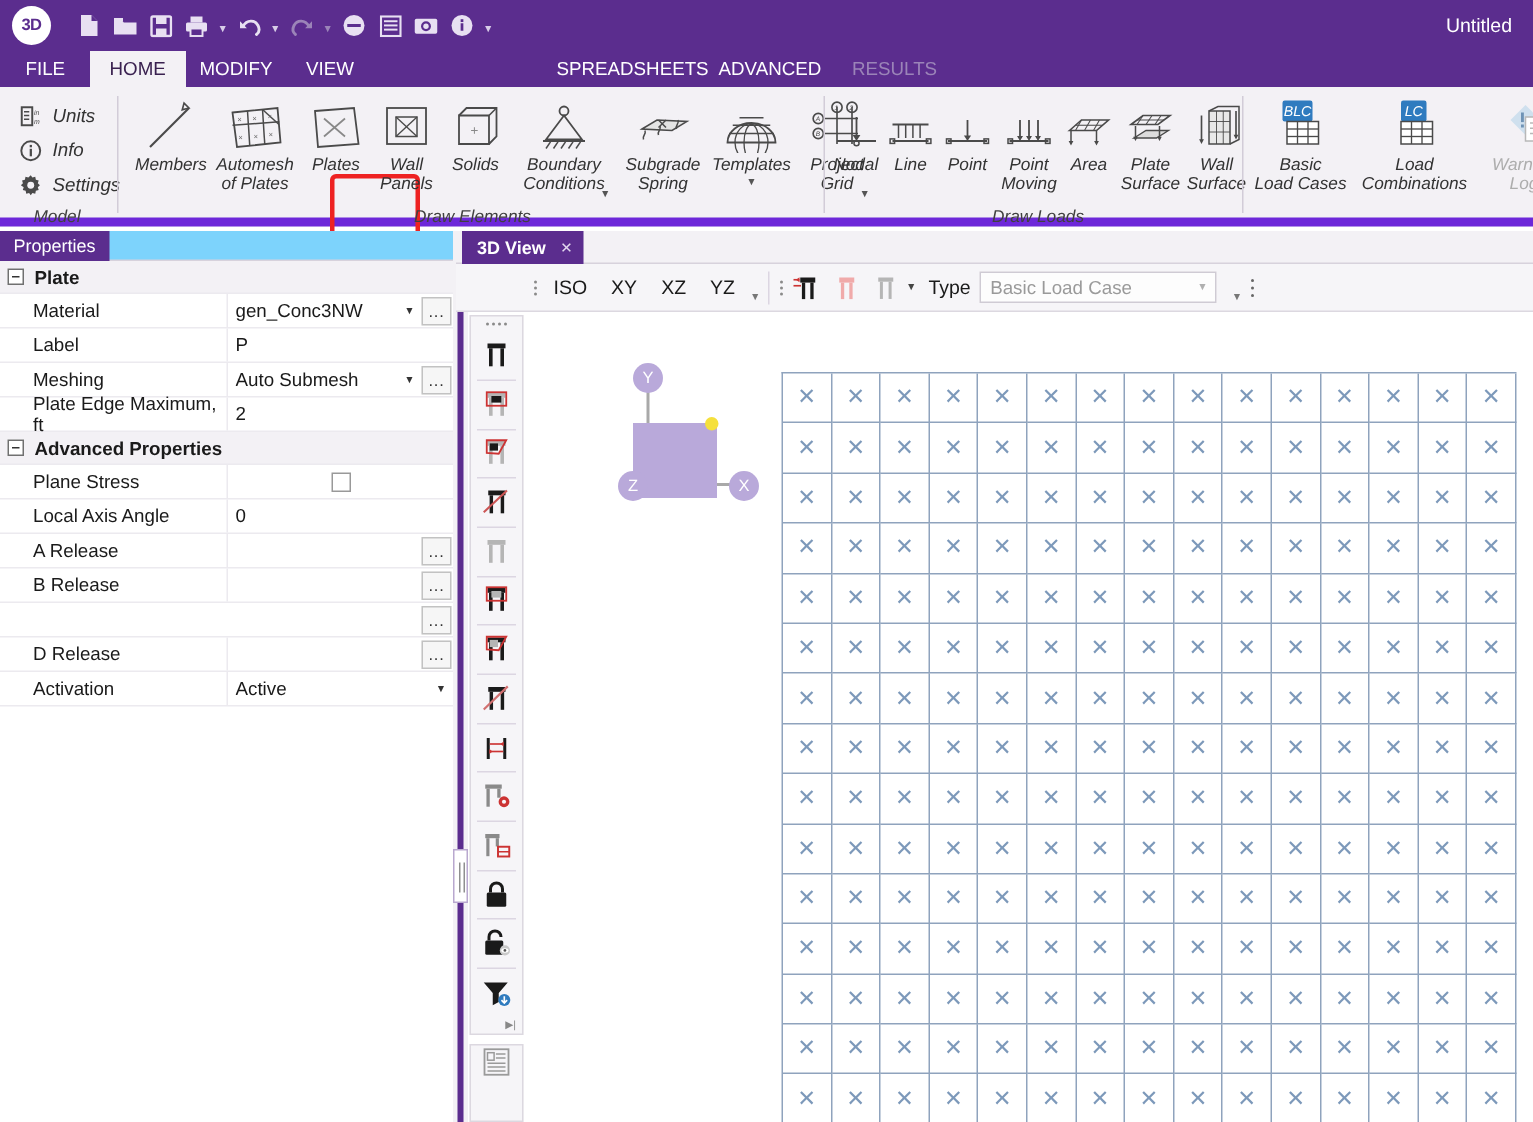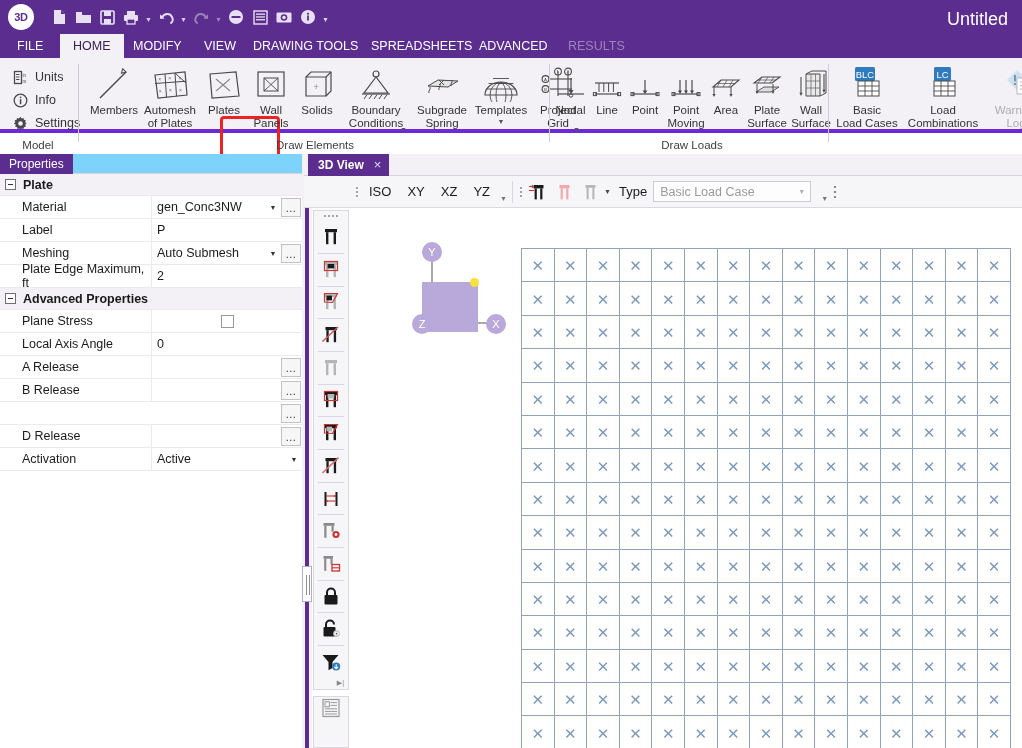--- a/index.html
+++ b/index.html
@@ -30,40 +30,40 @@
   }
   .qicon.dim { color: #9b84b8; }
   .qicon svg { display: block; }
   .qcaret {
     width: 9px; height: 22px; display: flex; align-items: flex-end; justify-content: center;
     padding-bottom: 5px; color: #d8cde8; font-size: 7px; line-height: 1;
   }
   .qcaret.dim { color: #9b84b8; }
   .doc-title {
     position: absolute; right: 14px; top: 9px;
-    color: #ffffff; font-size: 18px;
+    color: #ffffff; font-size: 13px;
   }
 
   
   .tabstrip {
     position: absolute; left: 0; top: 34px; width: 1022px; height: 24px;
     background: #5b2d8e;
   }
   .tab {
     position: absolute; top: 0; height: 24px; line-height: 24px;
     color: #ffffff; font-size: 12.5px; padding: 0 13px; cursor: default;
     white-space: nowrap;
   }
   .tab.active { background: #f3f1f5; color: #3a2150; }
   .tab.disabled { color: #9b84b8; }
 
   
   .ribbon {
-    position: absolute; left: 0; top: 58px; width: 1022px; height: 75px;
-    background: #f3f1f5; border-bottom: 4px solid #6d28d9;
+    position: absolute; left: 0; top: 58px; width: 1022px; height: 93px;
+    background: #f3f1f5; border-bottom: 6px solid #6d28d9; font-style: italic;
   }
   .rgroup { position: absolute; top: 0; height: 95px; }
   .rgroup .glabel {
     position: absolute; bottom: 2px; left: 0; width: 100%;
     text-align: center; font-size: 11.5px; color: #404040;
   }
   .gsep {
     position: absolute; top: 6px; width: 1px; height: 78px; background: #d2ccd8;
   }
 
@@ -349,21 +349,20 @@
     </div>
 
     <div class="doc-title">Untitled</div>
   </div>
 
   <div class="tabstrip">
     <div class="tab" style="left:4px;">FILE</div>
     <div class="tab active" style="left:60px;">HOME</div>
     <div class="tab" style="left:120px;">MODIFY</div>
     <div class="tab" style="left:191px;">VIEW</div>
-    <div class="tab" style="left:240px;">DRAWING TOOLS</div>
     <div class="tab" style="left:358px;">SPREADSHEETS</div>
     <div class="tab" style="left:466px;">ADVANCED</div>
     <div class="tab disabled" style="left:555px;">RESULTS</div>
   </div>
 
   <div class="ribbon">
 
     <div class="rgroup" style="left:0; width:76px;">
       <div class="smallbtn" style="left:4px; top:8px;">
         <span class="ic">

